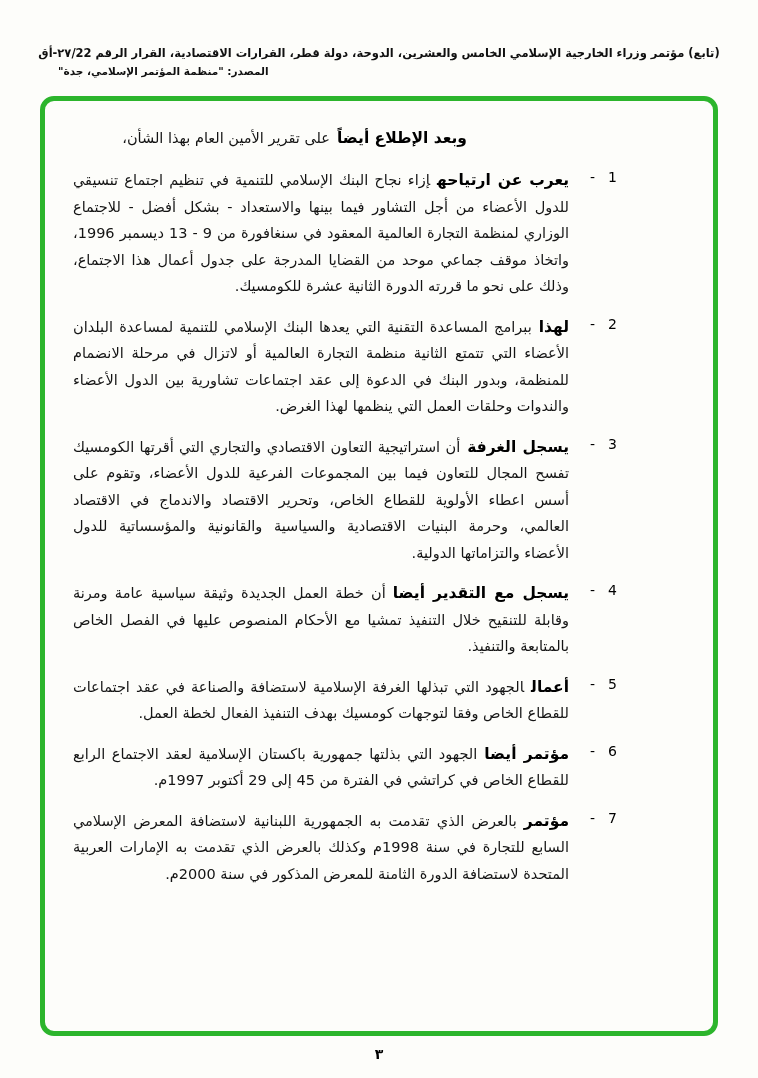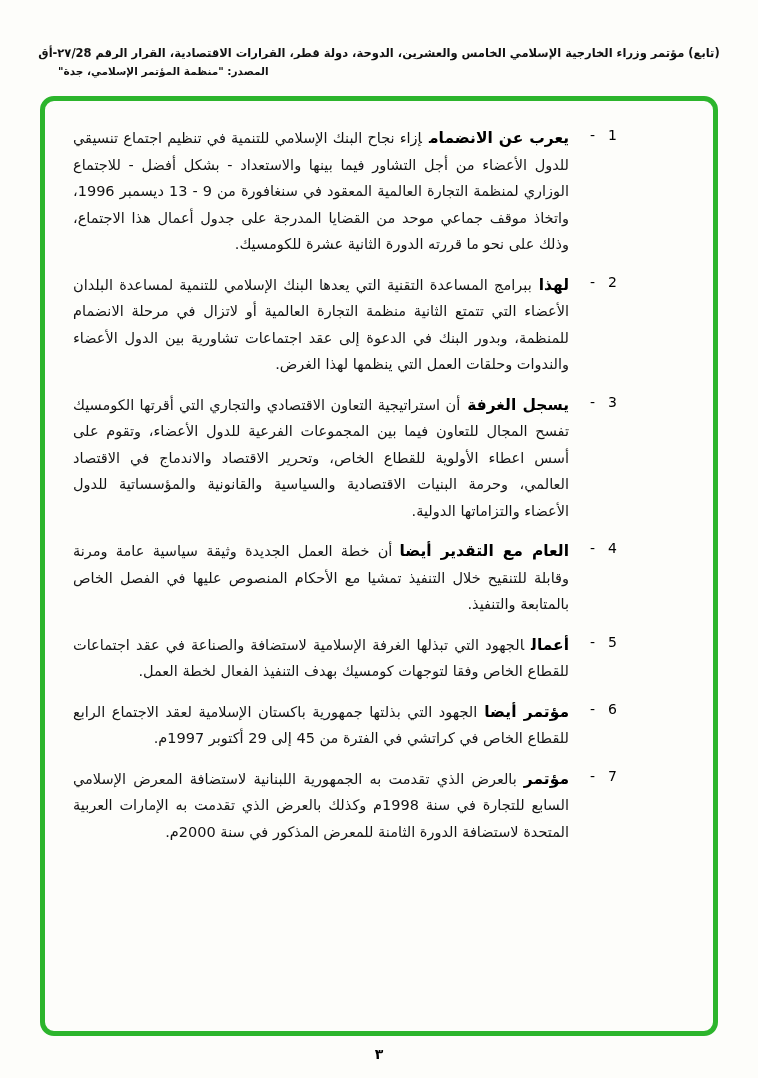--- a/index.html
+++ b/index.html
@@ -83,33 +83,36 @@
     right: 0;
     text-align: center;
     font-weight: bold;
     font-size: 14px;
     color: #000;
   }
 </style>
 </head>
 <body>
 
-<div class="page-header">(تابع) مؤتمر وزراء الخارجية الإسلامي الخامس والعشرين، الدوحة، دولة قطر، القرارات الاقتصادية، القرار الرقم ٢٧/28-أق</div>
+<div class="page-header">(تابع) مؤتمر وزراء الخارجية الإسلامي الخامس والعشرين، الدوحة، دولة قطر، القرارات الاقتصادية، القرار الرقم ٢٧/22-أق</div>
 <div class="source-line">المصدر:  "منظمة المؤتمر الإسلامي، جدة"</div>
 
 <div class="content-box" style="border-color: rgb(44, 181, 44);">
 
+  <p class="intro">
+    <span class="lead">وبعد الإطلاع أيضاً</span><span>على تقرير الأمين العام بهذا الشأن،</span>
+  </p>
 
   <div class="item">
     <div class="marker">
       <span>1</span>
       <span>-</span>
     </div>
     <p class="item-body">
-      <span class="lead">يعرب عن الانضمام</span><span>إزاء نجاح البنك الإسلامي للتنمية في تنظيم اجتماع تنسيقي للدول الأعضاء من أجل التشاور فيما بينها والاستعداد - بشكل أفضل - للاجتماع الوزاري لمنظمة التجارة العالمية المعقود في سنغافورة من 9 - 13 ديسمبر 1996، واتخاذ موقف جماعي موحد من القضايا المدرجة على جدول أعمال هذا الاجتماع، وذلك على نحو ما قررته الدورة الثانية عشرة للكومسيك.</span>
+      <span class="lead">يعرب عن ارتياحه</span><span>إزاء نجاح البنك الإسلامي للتنمية في تنظيم اجتماع تنسيقي للدول الأعضاء من أجل التشاور فيما بينها والاستعداد - بشكل أفضل - للاجتماع الوزاري لمنظمة التجارة العالمية المعقود في سنغافورة من 9 - 13 ديسمبر 1996، واتخاذ موقف جماعي موحد من القضايا المدرجة على جدول أعمال هذا الاجتماع، وذلك على نحو ما قررته الدورة الثانية عشرة للكومسيك.</span>
     </p>
   </div>
 
   <div class="item">
     <div class="marker">
       <span>2</span>
       <span>-</span>
     </div>
     <p class="item-body">
       <span class="lead">لهذا</span><span>ببرامج المساعدة التقنية التي يعدها البنك الإسلامي للتنمية لمساعدة البلدان الأعضاء التي تتمتع الثانية منظمة التجارة العالمية أو لاتزال في مرحلة الانضمام للمنظمة، وبدور البنك في الدعوة إلى عقد اجتماعات تشاورية بين الدول الأعضاء والندوات وحلقات العمل التي ينظمها لهذا الغرض.</span>
@@ -125,21 +128,21 @@
       <span class="lead">يسجل الغرفة</span><span>أن استراتيجية التعاون الاقتصادي والتجاري التي أقرتها الكومسيك تفسح المجال للتعاون فيما بين المجموعات الفرعية للدول الأعضاء، وتقوم على أسس اعطاء الأولوية للقطاع الخاص، وتحرير الاقتصاد والاندماج في الاقتصاد العالمي، وحرمة البنيات الاقتصادية والسياسية والقانونية والمؤسساتية للدول الأعضاء والتزاماتها الدولية.</span>
     </p>
   </div>
 
   <div class="item">
     <div class="marker">
       <span>4</span>
       <span>-</span>
     </div>
     <p class="item-body">
-      <span class="lead">العام مع التقدير أيضا</span><span>أن خطة العمل الجديدة وثيقة سياسية عامة ومرنة وقابلة للتنقيح خلال التنفيذ تمشيا مع الأحكام المنصوص عليها في الفصل الخاص بالمتابعة والتنفيذ.</span>
+      <span class="lead">يسجل مع التقدير أيضا</span><span>أن خطة العمل الجديدة وثيقة سياسية عامة ومرنة وقابلة للتنقيح خلال التنفيذ تمشيا مع الأحكام المنصوص عليها في الفصل الخاص بالمتابعة والتنفيذ.</span>
     </p>
   </div>
 
   <div class="item">
     <div class="marker">
       <span>5</span>
       <span>-</span>
     </div>
     <p class="item-body">
       <span class="lead">أعمال</span><span>الجهود التي تبذلها الغرفة الإسلامية لاستضافة والصناعة في عقد اجتماعات للقطاع الخاص وفقا لتوجهات كومسيك بهدف التنفيذ الفعال لخطة العمل.</span>

